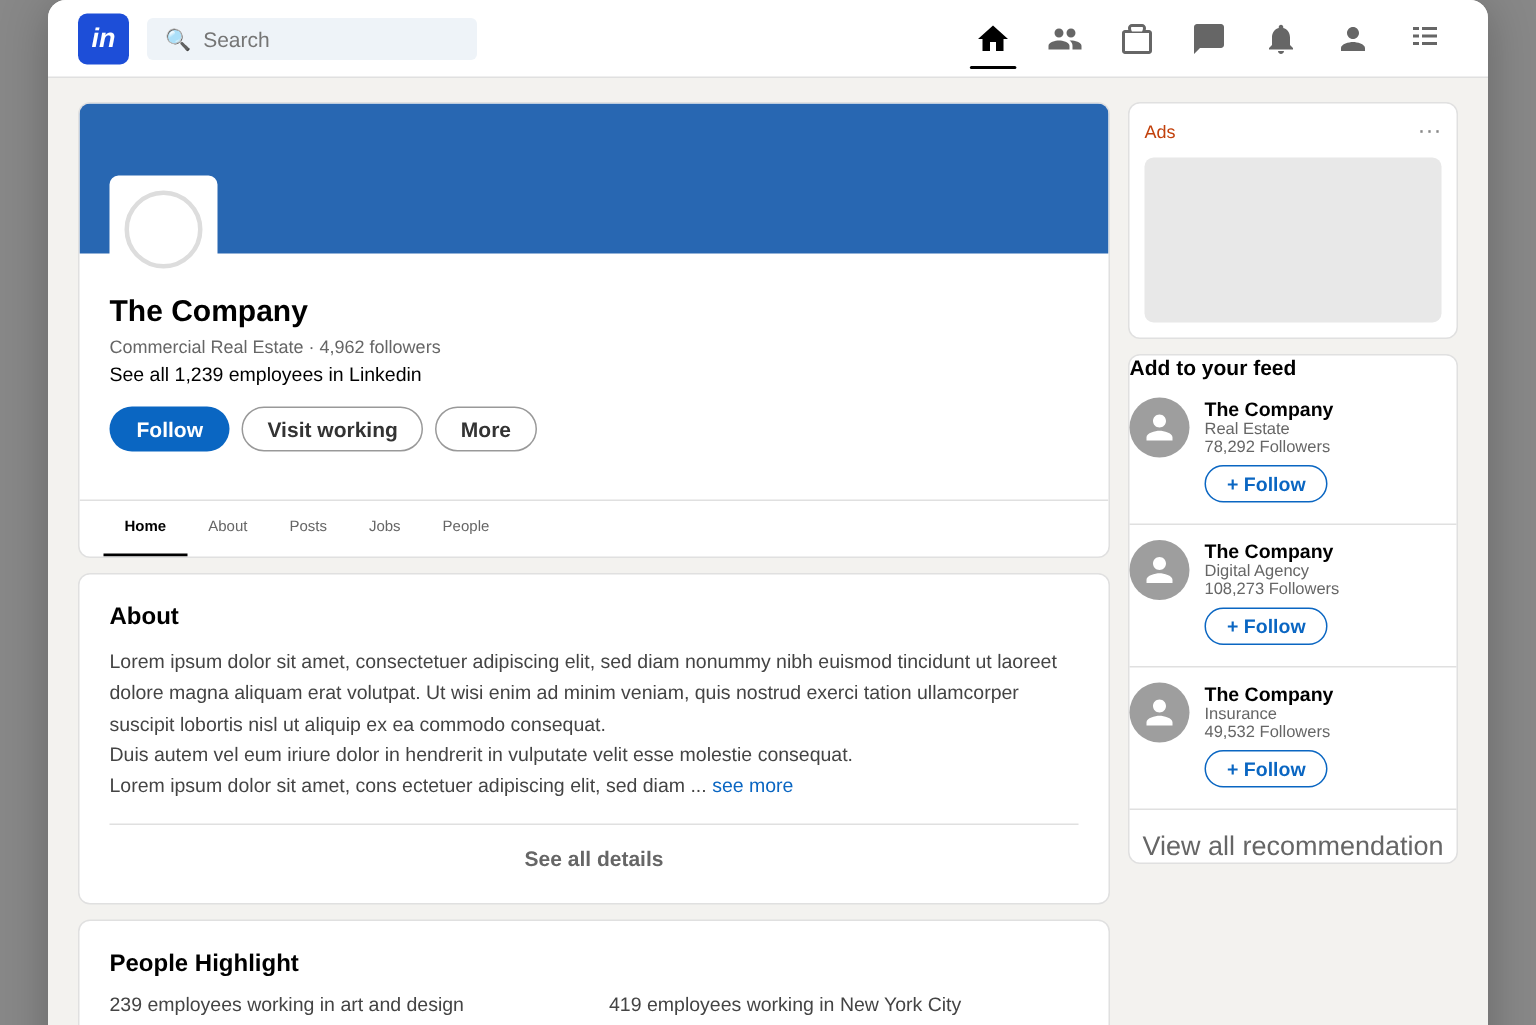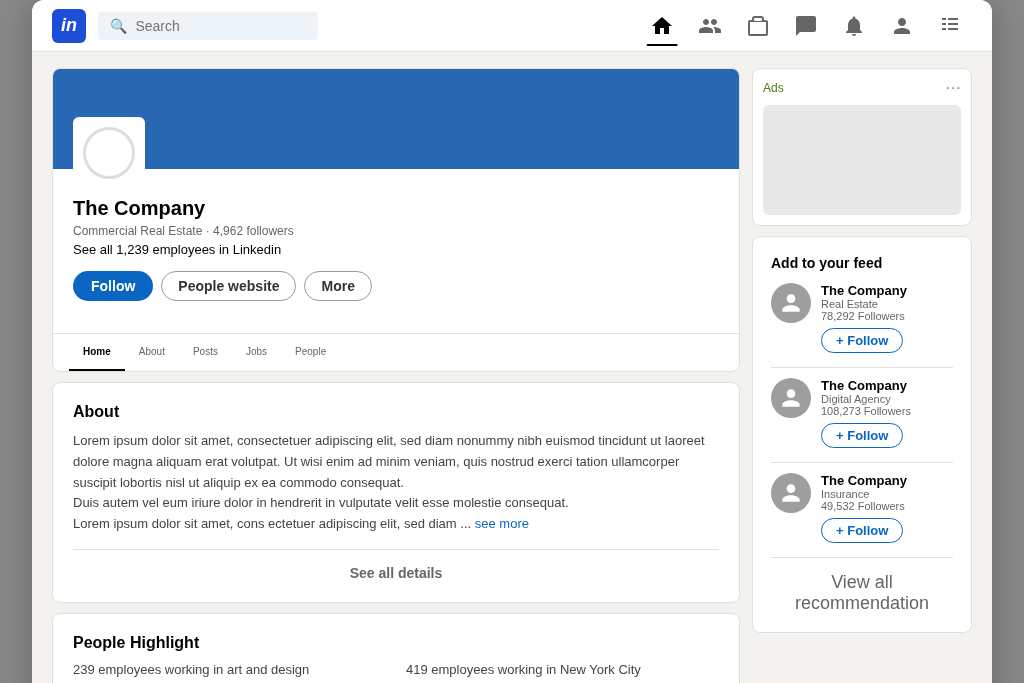--- a/index.html
+++ b/index.html
@@ -264,34 +264,34 @@
       border-radius: 8px;
       border: 1px solid #e0e0e0;
       padding: 10px;
     }
     .ads-header {
       display: flex;
       justify-content: space-between;
       align-items: center;
       margin-bottom: 8px;
     }
-    .ads-label { font-size: 12px; color: #4d7c0f; }
+    .ads-label { font-size: 12px; color: #c2410c; }
     .ads-dots { font-size: 16px; color: #888; cursor: pointer; }
     .ads-placeholder {
       background: #e8e8e8;
       border-radius: 6px;
       height: 110px;
     }
 
     
     .feed-card {
       background: #fff;
       border-radius: 8px;
       border: 1px solid #e0e0e0;
-      padding: 18px;
+      padding: 0;
     }
     .feed-title {
       font-size: 14px;
       font-weight: 700;
       color: #000;
       margin-bottom: 12px;
     }
     .feed-item {
       display: flex;
       align-items: flex-start;
@@ -420,21 +420,21 @@
           <div class="company-logo">
             <div class="logo-circle"></div>
           </div>
         </div>
         <div class="profile-info">
           <div class="company-name">The Company</div>
           <div class="company-meta">Commercial Real Estate · 4,962 followers</div>
           <div class="employees-link">See all 1,239 employees in Linkedin</div>
           <div class="action-buttons">
             <button class="btn-follow">Follow</button>
-            <button class="btn-outline">People website</button>
+            <button class="btn-outline">Visit working</button>
             <button class="btn-outline">More</button>
           </div>
         </div>
         <div class="tabs">
           <div class="tab active">Home</div>
           <div class="tab">About</div>
           <div class="tab">Posts</div>
           <div class="tab">Jobs</div>
           <div class="tab">People</div>
         </div>

